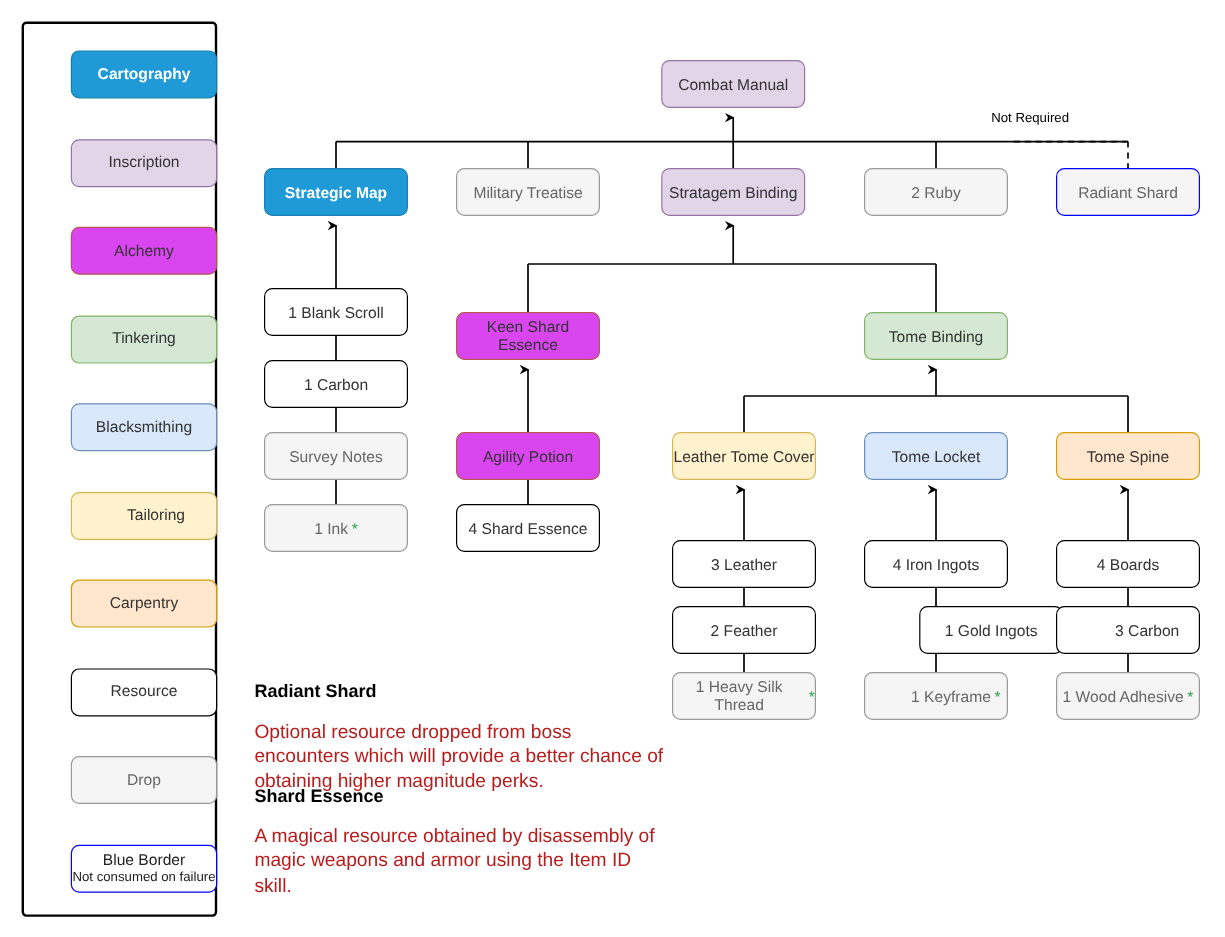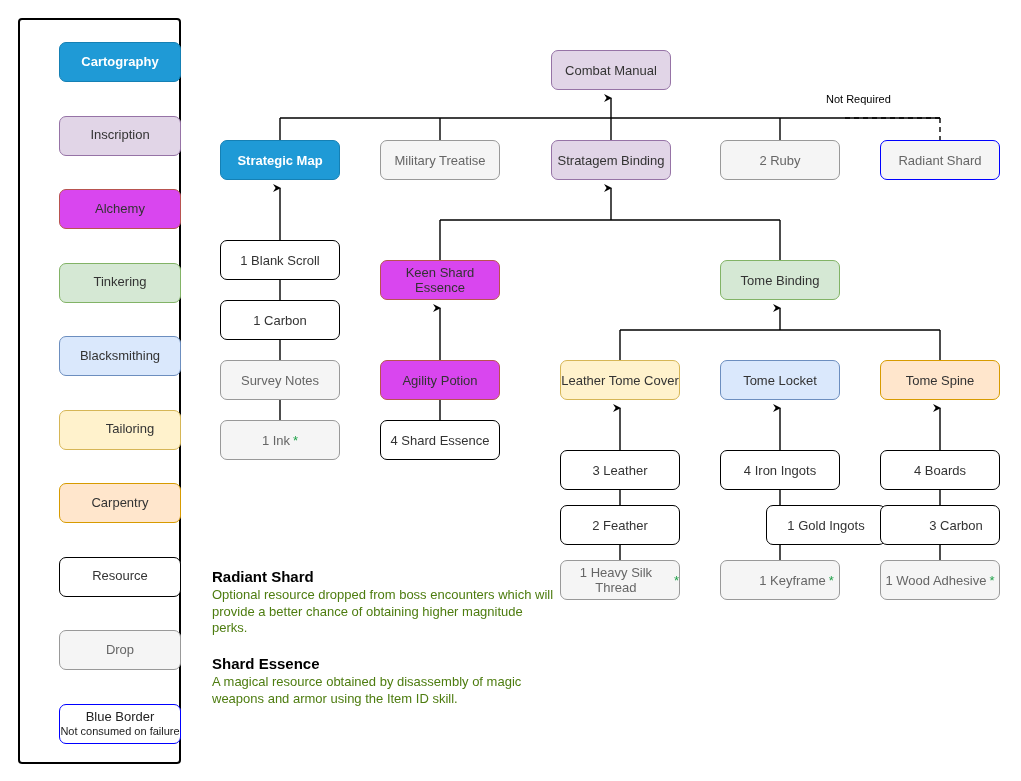--- a/index.html
+++ b/index.html
@@ -52,21 +52,21 @@
   
   #edges{position:absolute;left:0;top:0;width:1021px;height:781px;pointer-events:none;}
 
   .edgelabel{
     position:absolute;font-size:11px;color:#000;white-space:nowrap;
   }
 
   
   .fn{position:absolute;}
   .fn h4{margin:0;font-size:15px;font-weight:bold;color:#000;}
-  .fn p{margin:2px 0 0 0;font-size:13px;color:#4d7c0f;line-height:1.28;}
+  .fn p{margin:16px 0 0 0;font-size:16px;color:#b91c1c;line-height:1.28;}
 </style>
 </head>
 <body>
 
 <div id="stage">
 
   <div id="legend">
       <div class="lg sel" style="top: 22px;">
         <span>Cartography</span>
       </div>

